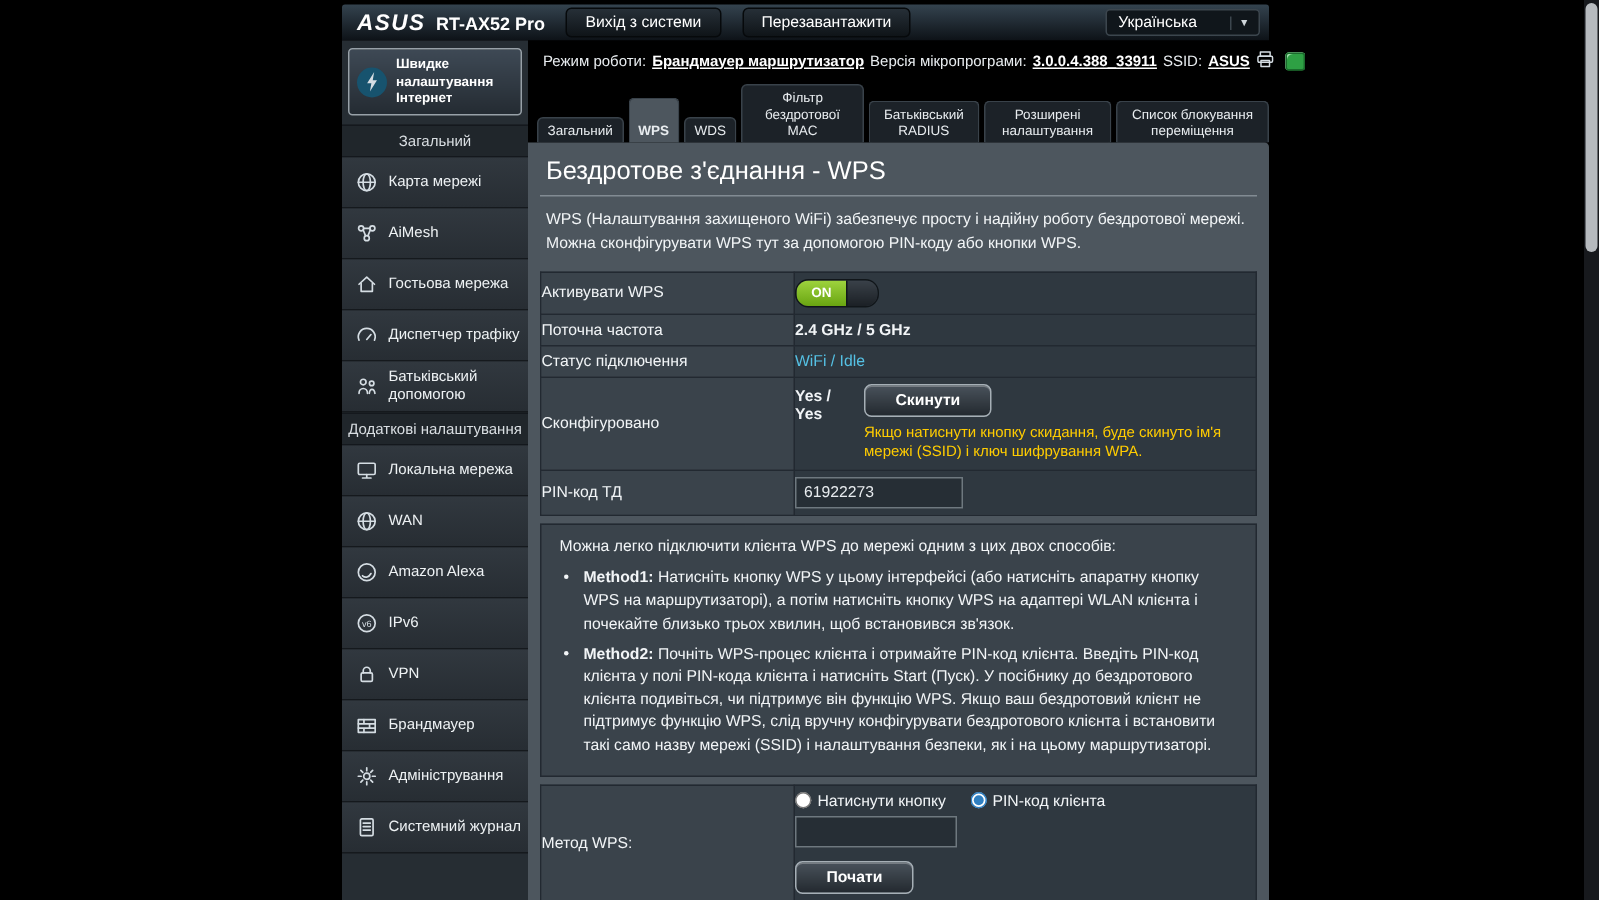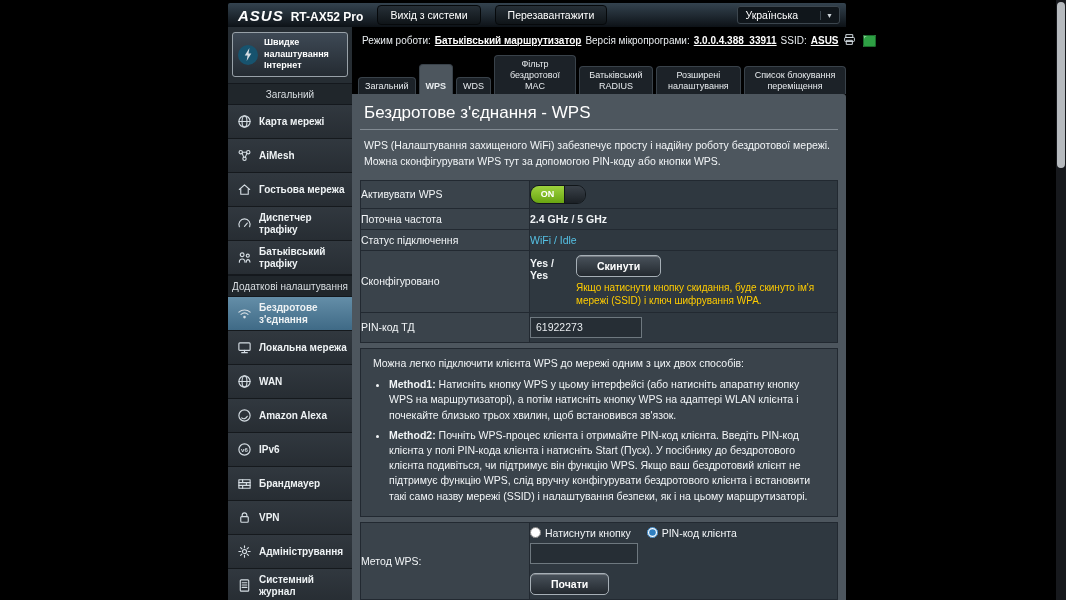--- a/index.html
+++ b/index.html
@@ -28,21 +28,21 @@
 
   
   .qis{margin:5px 4px 6px;border:1px solid #98a1a8;border-radius:3px;
        background:linear-gradient(#3e4955,#242b32);display:flex;align-items:center;gap:6px;
        padding:4px 5px;color:#fff;font-size:9px;font-weight:bold;line-height:1.3;cursor:pointer;}
   .qicon{width:20px;height:20px;flex:none;display:grid;place-items:center;
          background:#17536e;border-radius:50%;}
   .side-hdr{text-align:center;color:#d9dee2;font-size:10px;padding:5px 2px 4px;
             background:#20262b;border-top:1px solid #14181d;border-bottom:1px solid #14181d;}
   .side-item{min-height:29px;display:flex;align-items:center;gap:6px;padding:2px 3px 2px 7px;
-             color:#eef2f4;font-size:10px;font-weight:bold;line-height:1.15;
+             color:#eef2f4;font-size:10px;font-weight:normal;line-height:1.15;
              background:linear-gradient(#31383f,#272d33);border-bottom:1px solid #15191d;cursor:pointer;}
   .side-item.active{background:linear-gradient(#648ea8,#3f6a86);}
   .sicon{width:18px;height:18px;flex:none;display:grid;place-items:center;}
   svg.ic{width:15px;height:15px;stroke:#d5dde3;fill:none;stroke-width:1.2;
          stroke-linecap:round;stroke-linejoin:round;}
   svg.ic .fil{fill:#d5dde3;stroke:none;}
 
   
   .infobar{display:flex;align-items:center;gap:4px;color:#e9edf0;font-size:10px;
            padding:6px 8px 4px 10px;white-space:nowrap;}
@@ -178,35 +178,25 @@
       </div>
       <div class="side-item">
         <span class="sicon">
           <svg class="ic" viewBox="0 0 16 16">
               <circle cx="5.5" cy="5" r="2"></circle>
               <path d="M2.5 13c0-2 1.3-3.4 3-3.4s3 1.4 3 3.4"></path>
               <circle cx="11.5" cy="6" r="1.6"></circle>
               <path d="M9.8 13c.2-1.7 1-2.8 1.9-2.8 1.1 0 1.9 1.2 2.1 2.8"></path>
             </svg>
         </span>
-        <span>Батьківський трафіку</span>
+        <span>Батьківський допомогою</span>
       </div>
 
       <div class="side-hdr">Додаткові налаштування</div>
 
-      <div class="side-item active">
-        <span class="sicon">
-          <svg class="ic" viewBox="0 0 16 16">
-              <path d="M2 6.5a9 9 0 0 1 12 0"></path>
-              <path d="M4.3 9a5.6 5.6 0 0 1 7.4 0"></path>
-              <circle class="fil" cx="8" cy="11.8" r="1.4"></circle>
-            </svg>
-        </span>
-        <span>Бездротове з'єднання</span>
-      </div>
       <div class="side-item">
         <span class="sicon">
           <svg class="ic" viewBox="0 0 16 16">
               <rect x="2" y="3" width="12" height="8" rx="1"></rect>
               <path d="M8 11v2.5M5 13.5h6"></path>
             </svg>
         </span>
         <span>Локальна мережа</span>
       </div>
       <div class="side-item">
@@ -233,38 +223,38 @@
           <svg class="ic" viewBox="0 0 16 16">
               <circle cx="8" cy="8" r="6"></circle>
               <text x="8" y="10.6" text-anchor="middle" font-size="6.5" class="fil">v6</text>
             </svg>
         </span>
         <span>IPv6</span>
       </div>
       <div class="side-item">
         <span class="sicon">
           <svg class="ic" viewBox="0 0 16 16">
+              <rect x="4" y="7" width="8" height="6" rx="1"></rect>
+              <path d="M5.5 7V5.5a2.5 2.5 0 0 1 5 0V7"></path>
+            </svg>
+        </span>
+        <span>VPN</span>
+      </div>
+      <div class="side-item">
+        <span class="sicon">
+          <svg class="ic" viewBox="0 0 16 16">
               <rect x="2" y="4" width="12" height="9"></rect>
               <path d="M2 7h12M2 10h12M6 4v3M10 7v3M6 10v3"></path>
             </svg>
         </span>
         <span>Брандмауер</span>
       </div>
       <div class="side-item">
         <span class="sicon">
           <svg class="ic" viewBox="0 0 16 16">
-              <rect x="4" y="7" width="8" height="6" rx="1"></rect>
-              <path d="M5.5 7V5.5a2.5 2.5 0 0 1 5 0V7"></path>
-            </svg>
-        </span>
-        <span>VPN</span>
-      </div>
-      <div class="side-item">
-        <span class="sicon">
-          <svg class="ic" viewBox="0 0 16 16">
               <circle cx="8" cy="8" r="2.2"></circle>
               <path d="M8 2v2M8 12v2M2 8h2M12 8h2M3.8 3.8l1.4 1.4M10.8 10.8l1.4 1.4M12.2 3.8l-1.4 1.4M5.2 10.8l-1.4 1.4"></path>
             </svg>
         </span>
         <span>Адміністрування</span>
       </div>
       <div class="side-item">
         <span class="sicon">
           <svg class="ic" viewBox="0 0 16 16">
               <rect x="3.5" y="2" width="9" height="12" rx="1"></rect>
@@ -273,21 +263,21 @@
         </span>
         <span>Системний журнал</span>
       </div>
 
     </aside>
 
     <div class="main">
 
       <div class="infobar">
         <span>Режим роботи:</span>
-        <a href="#">Батьківський маршрутизатор</a>
+        <a href="#">Брандмауер маршрутизатор</a>
         <span>Версія мікропрограми:</span>
         <a href="#">3.0.0.4.388_33911</a>
         <span>SSID:</span>
         <a href="#">ASUS</a>
         <span class="ib-icons">
           <span>
             <svg class="ic" viewBox="0 0 16 16" style="width:13px;height:13px">
                 <rect x="4" y="2" width="8" height="3.5"></rect>
                 <rect x="2" y="5.5" width="12" height="5" rx="1"></rect>
                 <rect x="4.5" y="9" width="7" height="5"></rect>

